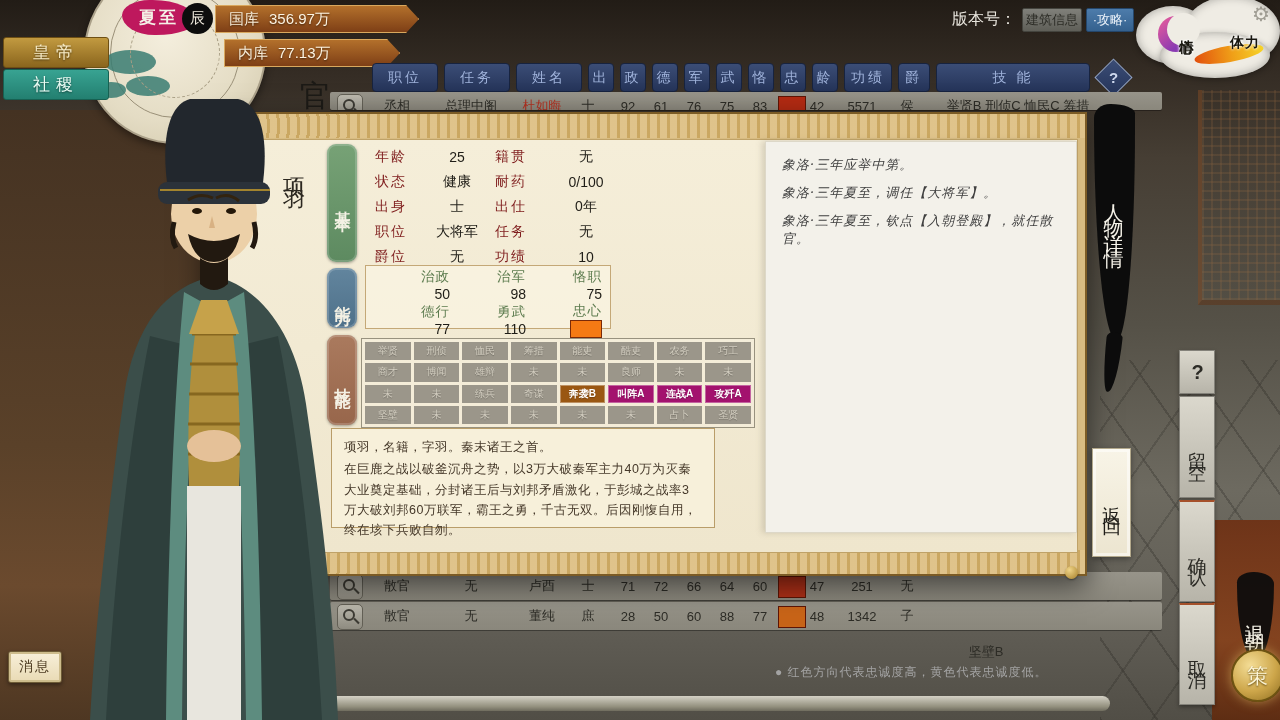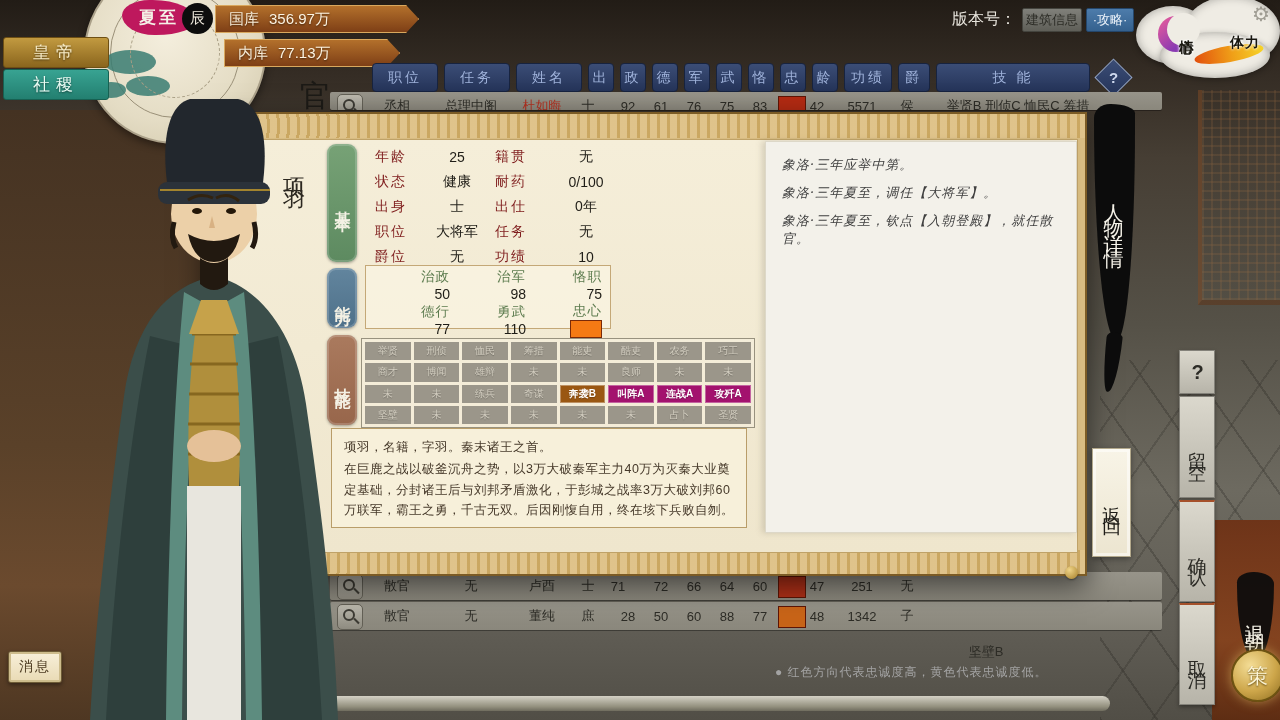--- a/index.html
+++ b/index.html
@@ -111,21 +111,21 @@
   .a-pair{display:flex;align-items:flex-end;width:78px;flex-direction:column;}
   .a-label{color:#5d7c4f;font-size:13.5px;letter-spacing:1px;}
   .a-value{color:#1e1c16;font-size:14px;margin-left:7px;}
   .swatch{width:30px;height:16px;margin-left:7px;border:1px solid #7a2a08;}
   #skills-grid{position:absolute;left:156px;top:224px;width:394px;height:90px;border:1px solid #98927f;
         display:grid;grid-template-columns:repeat(8,1fr);grid-template-rows:repeat(4,1fr);gap:3px;padding:3px;box-sizing:border-box;
         background:rgba(250,244,228,.35);}
   .sk-cell{border-radius:0;background:#9b968a;color:#d3cec0;font-size:10px;display:flex;align-items:center;justify-content:center;
         text-shadow:0 1px 1px rgba(0,0,0,.25);}
   .sk-hot{color:#fff;font-weight:bold;box-shadow:inset 0 0 0 1px rgba(255,255,255,.35);}
-  #bio-box{position:absolute;left:126px;top:314px;width:416px;height:100px;border:1px solid #b99d69;
+  #bio-box{position:absolute;left:126px;top:314px;width:384px;height:100px;border:1px solid #b99d69;
         background:#f7f0da;padding:8px 12px;box-sizing:border-box;}
   #bio-box p{margin:0 0 2px 0;font-size:12.5px;line-height:1.62;color:#46392a;letter-spacing:.5px;}
   #events{position:absolute;left:560px;top:27px;width:312px;height:392px;background:#f3f1ea;
         border:1px solid #ddd8c8;box-shadow:-3px 0 6px rgba(120,110,90,.25);padding:14px 16px;box-sizing:border-box;}
   #events p{margin:0 0 10px 0;font-family:"DejaVu Serif",serif;font-style:italic;font-size:13px;color:#404040;letter-spacing:1px;}
   .corner-bead{position:absolute;left:860px;top:452px;width:13px;height:13px;border-radius:50%;
         background:radial-gradient(circle at 35% 30%,#f0d488,#a57e28);box-shadow:0 1px 2px rgba(0,0,0,.4);}
   .btn-return{position:absolute;left:1092px;top:448px;width:37px;height:107px;z-index:26;cursor:pointer;
         background:linear-gradient(180deg,#f8f4e7,#ece5d0);border:1px solid #b3a98c;box-shadow:0 2px 6px rgba(0,0,0,.35),inset 0 0 0 3px rgba(255,255,255,.5);
         writing-mode:vertical-rl;text-orientation:upright;display:flex;align-items:center;justify-content:center;
@@ -242,21 +242,21 @@
       <span class="cell" style="left: 688px;">举贤B 刑侦C 恤民C 筹措</span>
       <span class="loyalty" style="left: 448px; background: rgb(178, 42, 18);"></span>
     </div>
   <span class="bg-word">官</span>
   <div class="t-row" id="row-1">
       <div class="mag"></div>
       <span class="cell" style="left: 67px;">散官</span>
       <span class="cell" style="left: 141px;">无</span>
       <span class="cell" style="left: 212px;">卢酉</span>
       <span class="cell" style="left: 258px;">士</span>
-      <span class="cell" style="left: 288px;">71</span>
+      <span class="cell" style="left: 298px;">71</span>
       <span class="cell" style="left: 331px;">72</span>
       <span class="cell" style="left: 364px;">66</span>
       <span class="cell" style="left: 397px;">64</span>
       <span class="cell" style="left: 430px;">60</span>
       <span class="cell" style="left: 487px;">47</span>
       <span class="cell" style="left: 532px;">251</span>
       <span class="cell" style="left: 577px;">无</span>
       <span class="loyalty" style="left: 448px; background: rgb(176, 48, 24);"></span>
     </div>
   <div class="t-row" id="row-2">

